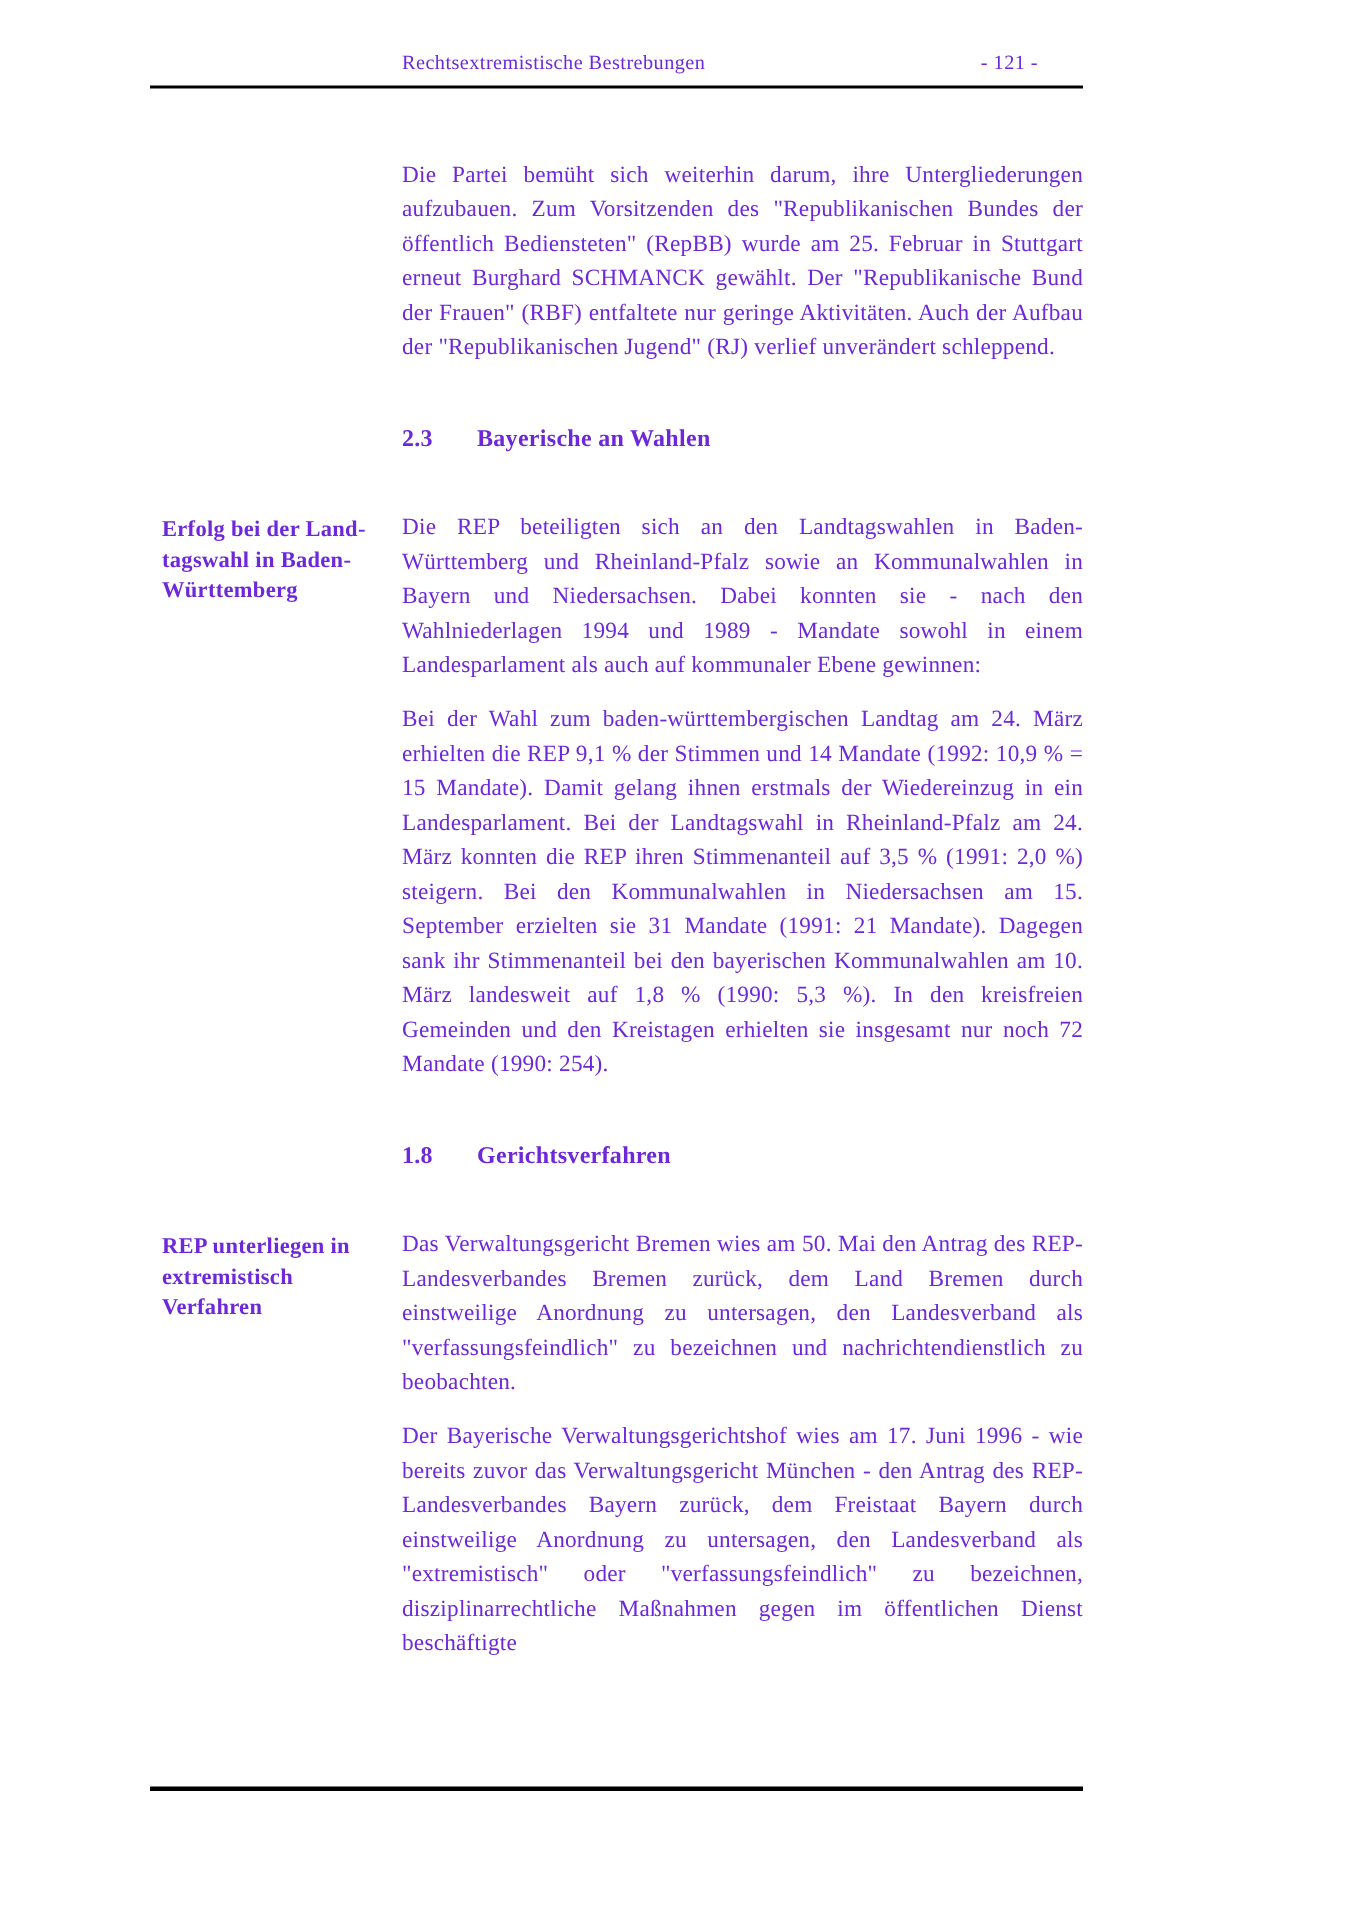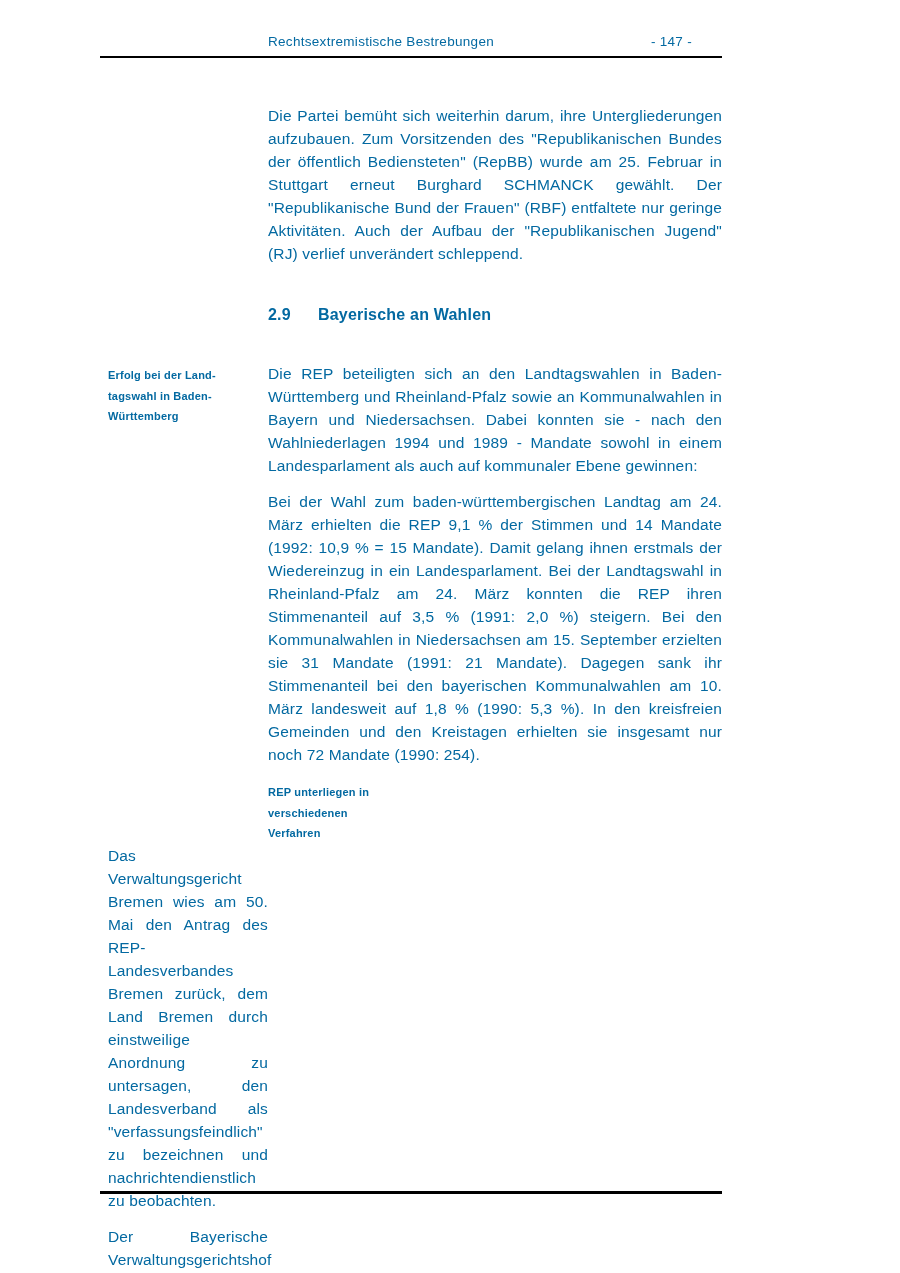--- a/index.html
+++ b/index.html
@@ -2,22 +2,22 @@
 <html lang="de"><head>
 <meta charset="utf-8">
 <style>
   * { margin: 0; padding: 0; box-sizing: border-box; }
   html, body { background: #ffffff; }
   .page {
     position: relative;
     width: 784px;
     height: 1273px;
     background: #ffffff;
-    color: #0369a1;
-    font-family: Liberation Sans, sans-serif;
+    color: #6d28d9;
+    font-family: Liberation Serif, serif;
     overflow: hidden;
   }
   .page-header { padding: 34px 62px 0 100px; }
   .header-inner {
     display: flex;
     justify-content: space-between;
     align-items: baseline;
     padding: 0 30px 0 168px;
     font-size: 13.5px;
     letter-spacing: 0.3px;
@@ -27,21 +27,21 @@
     height: 2px;
     background: #000000;
   }
   .content {
     display: grid;
     grid-template-columns: 160px 1fr;
     padding: 46px 62px 0 108px;
   }
   .note-cell {
     font-weight: bold;
-    font-size: 11px;
+    font-size: 15px;
     line-height: 20.5px;
     white-space: pre-line;
     padding-top: 3px;
     padding-right: 16px;
     letter-spacing: 0.2px;
   }
   .text-cell { min-width: 0; }
   .text-cell p {
     font-size: 15.5px;
     line-height: 23px;
@@ -69,51 +69,56 @@
   }
 </style>
 </head>
 <body>
 
 <div class="page">
 
   <div class="page-header">
     <div class="header-inner">
       <span>Rechtsextremistische Bestrebungen</span>
-      <span>- 147 -</span>
+      <span>- 121 -</span>
     </div>
     <div class="header-rule"></div>
   </div>
 
   <div class="content">
 
     <div class="note-cell"></div>
     <div class="text-cell">
       <p>Die Partei bemüht sich weiterhin darum, ihre Untergliederungen aufzubauen. Zum Vorsitzenden des "Republikanischen Bundes der öffentlich Bediensteten" (RepBB) wurde am 25. Februar in Stuttgart erneut Burghard SCHMANCK gewählt. Der "Republikanische Bund der Frauen" (RBF) entfaltete nur geringe Aktivitäten. Auch der Aufbau der "Republikanischen Jugend" (RJ) verlief unverändert schleppend.</p>
     </div>
 
     <div class="note-cell"></div>
     <div class="text-cell">
       <h2 class="section-heading">
-        <span class="num">2.9</span><span>Bayerische an Wahlen</span>
+        <span class="num">2.3</span><span>Bayerische an Wahlen</span>
       </h2>
     </div>
 
     <div class="note-cell">Erfolg bei der Land-
 tagswahl in Baden-
 Württemberg</div>
     <div class="text-cell">
       <p>Die REP beteiligten sich an den Landtagswahlen in Baden-Württemberg und Rheinland-Pfalz sowie an Kommunalwahlen in Bayern und Niedersachsen. Dabei konnten sie - nach den Wahlniederlagen 1994 und 1989 - Mandate sowohl in einem Landesparlament als auch auf kommunaler Ebene gewinnen:</p>
       <p>Bei der Wahl zum baden-württembergischen Landtag am 24. März erhielten die REP 9,1 % der Stimmen und 14 Mandate (1992: 10,9 % = 15 Mandate). Damit gelang ihnen erstmals der Wiedereinzug in ein Landesparlament. Bei der Landtagswahl in Rheinland-Pfalz am 24. März konnten die REP ihren Stimmenanteil auf 3,5 % (1991: 2,0 %) steigern. Bei den Kommunalwahlen in Niedersachsen am 15. September erzielten sie 31 Mandate (1991: 21 Mandate). Dagegen sank ihr Stimmenanteil bei den bayerischen Kommunalwahlen am 10. März landesweit auf 1,8 % (1990: 5,3 %). In den kreisfreien Gemeinden und den Kreistagen erhielten sie insgesamt nur noch 72 Mandate (1990: 254).</p>
     </div>
 
     <div class="note-cell"></div>
+    <div class="text-cell">
+      <h2 class="section-heading">
+        <span class="num">1.8</span><span>Gerichtsverfahren</span>
+      </h2>
+    </div>
 
     <div class="note-cell">REP unterliegen in
-verschiedenen
+extremistisch
 Verfahren</div>
     <div class="text-cell">
       <p>Das Verwaltungsgericht Bremen wies am 50. Mai den Antrag des REP-Landesverbandes Bremen zurück, dem Land Bremen durch einstweilige Anordnung zu untersagen, den Landesverband als "verfassungsfeindlich" zu bezeichnen und nachrichtendienstlich zu beobachten.</p>
       <p>Der Bayerische Verwaltungsgerichtshof wies am 17. Juni 1996 - wie bereits zuvor das Verwaltungsgericht München - den Antrag des REP-Landesverbandes Bayern zurück, dem Freistaat Bayern durch einstweilige Anordnung zu untersagen, den Landesverband als "extremistisch" oder "verfassungsfeindlich" zu bezeichnen, disziplinarrechtliche Maßnahmen gegen im öffentlichen Dienst beschäftigte</p>
     </div>
 
   </div>
 
   <div class="footer-rule"></div>
 

